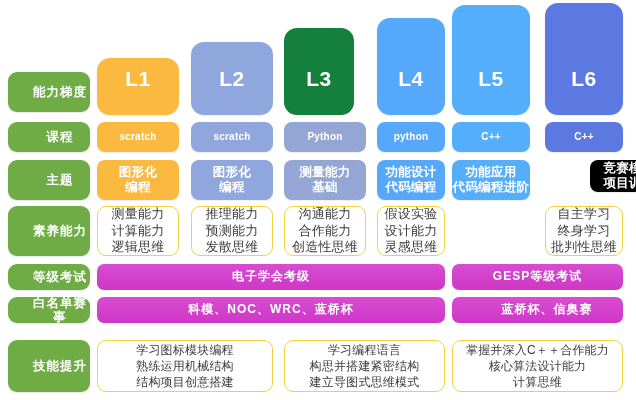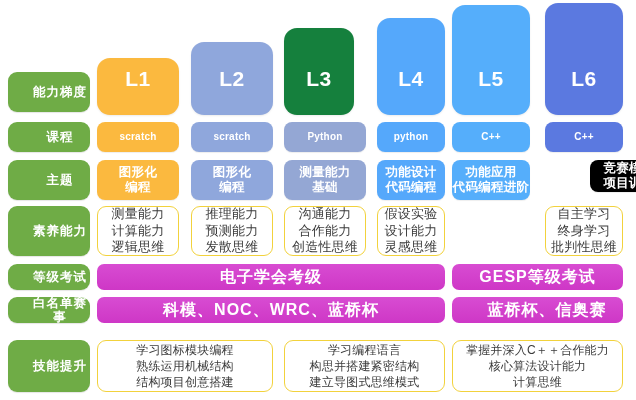--- a/index.html
+++ b/index.html
@@ -73,21 +73,21 @@
     box-shadow:none;
     letter-spacing:.2px;
   }
   .outline.skills{font-size:12px;line-height:1.36;}
 
   
   .magenta{
     background:#D845D0;
     background:linear-gradient(180deg,#D84CD2 0%,#CE37C6 100%);
     color:#ffffff;
-    font-size:16px;
+    font-size:12px;
     font-weight:bold;
     border-radius:7px;
     letter-spacing:1px;
   }
 </style>
 </head>
 <body>
 
 <div class="canvas" id="canvas">
     <div class="pill rowlabel" style="left: 8px; top: 72px; width: 82px; height: 40px;">能力梯度</div>

